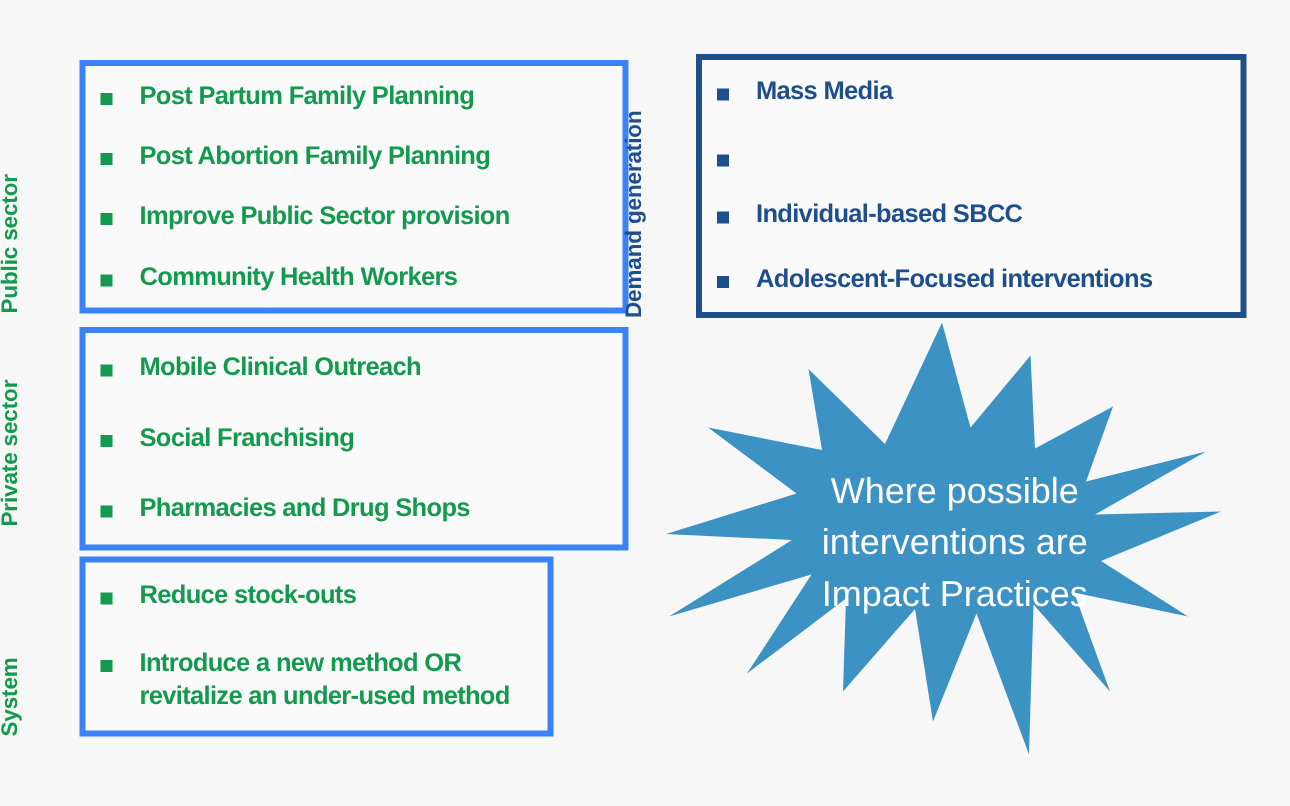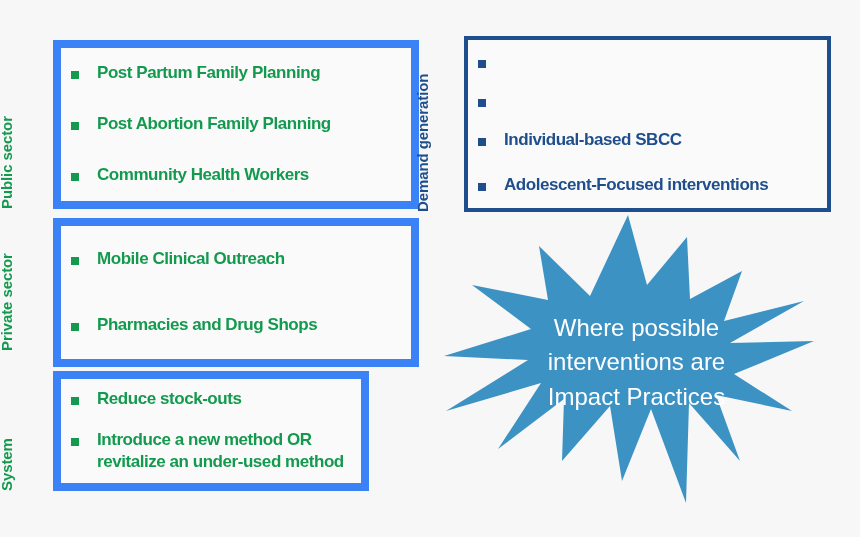--- a/index.html
+++ b/index.html
@@ -37,21 +37,21 @@
     line-height: 1;
   }
   .vlabel.green { color: #139a4e; }
   .vlabel.blue  { color: #1f4e8c; }
 
   .box {
     position: absolute;
     box-sizing: border-box;
     background: #fafafa;
   }
-  .box.green { border: 8px solid #3b82f6; }
+  .box.green { border: 4px solid #3b82f6; }
   .box.blue  { border: 4px solid #1f4e8c; }
 
   ul.items {
     list-style: none;
     margin: 0;
     padding: 0;
     position: absolute;
     left: 0; right: 0; top: 0; bottom: 0;
     display: flex;
     flex-direction: column;
@@ -142,36 +142,44 @@
         <li class="item">
           <span class="bullet green"></span>
           <span class="itxt green">Post Partum Family Planning</span>
         </li>
         <li class="item">
           <span class="bullet green"></span>
           <span class="itxt green">Post Abortion Family Planning</span>
         </li>
         <li class="item">
           <span class="bullet green"></span>
+          <span class="itxt green">Improve Public Sector provision</span>
+        </li>
+        <li class="item">
+          <span class="bullet green"></span>
           <span class="itxt green">Community Health Workers</span>
         </li>
       </ul>
     </div>
   </div>
 
   <div class="group" id="grp-private">
     <div class="vlabel green">Private sector</div>
     <div class="box green">
       <ul class="items">
         <li class="item">
           <span class="bullet green"></span>
           <span class="itxt green">Mobile Clinical Outreach</span>
         </li>
         <li class="item">
           <span class="bullet green"></span>
+          <span class="itxt green">Social Franchising</span>
+        </li>
+        <li class="item">
+          <span class="bullet green"></span>
           <span class="itxt green">Pharmacies and Drug Shops</span>
         </li>
       </ul>
     </div>
   </div>
 
   <div class="group" id="grp-system">
     <div class="vlabel green">System</div>
     <div class="box green">
       <ul class="items">
@@ -186,20 +194,21 @@
       </ul>
     </div>
   </div>
 
   <div class="group" id="grp-demand">
     <div class="vlabel blue">Demand generation</div>
     <div class="box blue">
       <ul class="items">
         <li class="item">
           <span class="bullet blue"></span>
+          <span class="itxt blue">Mass Media</span>
         </li>
         <li class="item">
           <span class="bullet blue"></span>
         </li>
         <li class="item">
           <span class="bullet blue"></span>
           <span class="itxt blue">Individual-based SBCC</span>
         </li>
         <li class="item">
           <span class="bullet blue"></span>

